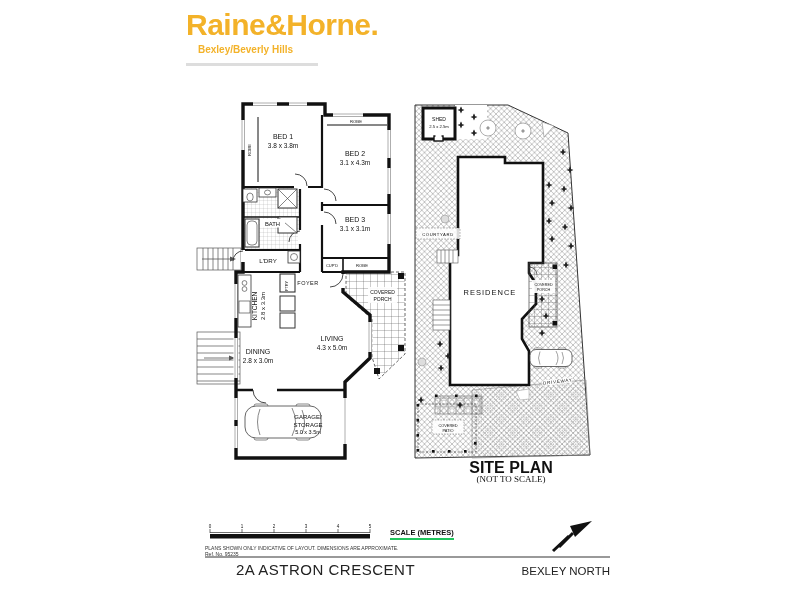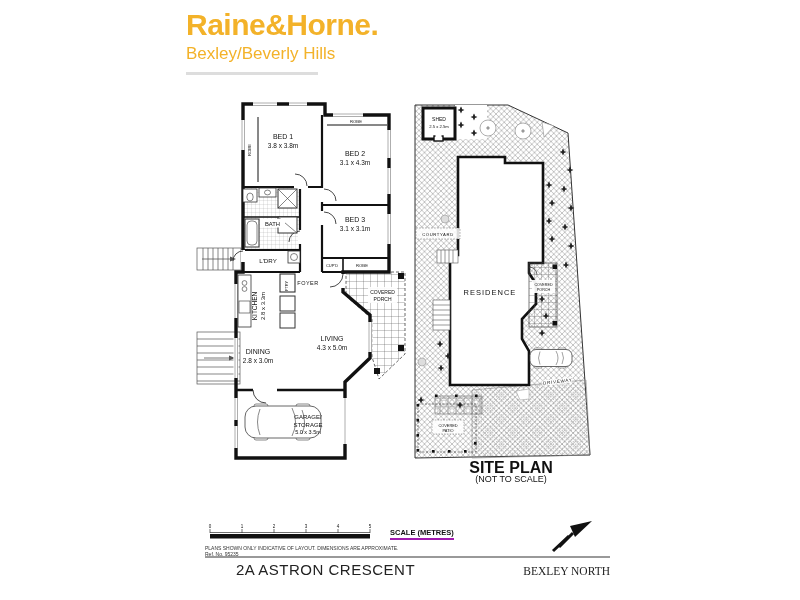--- a/index.html
+++ b/index.html
@@ -1,25 +1,25 @@
 <!DOCTYPE html>
 <html><head>
 <meta charset="utf-8">
 <style>
   html,body{margin:0;padding:0;background:#fff;}
   #canvas{position:relative;width:700px;height:600px;background:#fff;overflow:hidden;
           font-family:"Liberation Sans",sans-serif;padding-left:13px;}
   .abs{position:absolute;}
   .logo-brand{font-size:30px;font-weight:bold;letter-spacing:-0.5px;}
-  .logo-office{font-size:17px;font-weight:normal;}
+  .logo-office{font-size:10px;font-weight:bold;margin-left:12px;}
   .logo-rule{width:132px;height:3px;background:#ddd;}
   svg text{font-family:"Liberation Sans",sans-serif;fill:#111;}
   .site-title{width:206px;text-align:center;font-size:16px;font-weight:bold;color:#111;}
   .site-sub{width:206px;text-align:center;font-size:9px;color:#111;}
-  .scale-label{font-size:7.5px;font-weight:bold;color:#111;border-bottom:2px solid #a21caf;padding-bottom:1px;}
+  .scale-label{font-size:7.5px;font-weight:bold;color:#111;border-bottom:2px solid #22c55e;padding-bottom:1px;}
   .disclaimer{font-size:5px;color:#333;line-height:6px;}
   .footer-rule{width:405px;height:2px;background:#999;}
   .address{font-size:15px;color:#222;letter-spacing:0.5px;margin-left:31px;}
   .suburb{width:130px;text-align:right;font-size:11.5px;color:#222;}
 </style>
 </head>
 <body>
 
 <div id="canvas">
 
@@ -319,21 +319,21 @@
         <use href="#plant" transform="translate(40,264)"></use>
       <use href="#plant" transform="translate(33,276)"></use>
       <use href="#plant" transform="translate(13,308)"></use>
         <use href="#plant" transform="translate(52,313)"></use>
       <circle cx="37" cy="127" r="4" fill="#ddd" stroke="#888" stroke-width="0.5"></circle>
       <circle cx="14" cy="270" r="4" fill="#ddd" stroke="#888" stroke-width="0.5"></circle>
     </g>
   </svg>
 
   <div class="abs site-title" style="left:408px;top:459px;">SITE PLAN</div>
-  <div class="abs site-sub" style="left:408px;top:474px;">(NOT TO SCALE)</div>
+  <div class="abs site-sub" style="left:408px;top:474px;font-family:Liberation Serif, serif;">(NOT TO SCALE)</div>
 
   <svg class="abs" style="left:205px;top:523px;" width="175" height="22" viewBox="0 0 175 22">
     <path d="M5,9.5 H165" stroke="#333" stroke-width="0.7"></path>
     <path d="M5,6 V10 M37,6 V10 M69,6 V10 M101,6 V10 M133,6 V10 M165,6 V10" stroke="#333" stroke-width="0.7"></path>
     <g text-anchor="middle" font-size="4.5">
       <text x="5" y="4.5">0</text>
       <text x="37" y="4.5">1</text>
       <text x="69" y="4.5">2</text>
       <text x="101" y="4.5">3</text>
       <text x="133" y="4.5">4</text>
@@ -344,20 +344,20 @@
   <div class="abs scale-label" style="left:390px;top:528px;">SCALE (METRES)</div>
 
   <div class="abs disclaimer" style="left:205px;top:545px;">
     <div>PLANS SHOWN ONLY INDICATIVE OF LAYOUT.  DIMENSIONS ARE APPROXIMATE.</div>
     <div>Ref. No. 95235</div>
   </div>
 
   <div class="abs footer-rule" style="left:205px;top:556px;"></div>
 
   <div class="abs address" style="left:205px;top:561px;">2A ASTRON CRESCENT</div>
-  <div class="abs suburb" style="left:480px;top:565px;font-family:Liberation Serif, serif;">BEXLEY NORTH</div>
+  <div class="abs suburb" style="left:480px;top:565px;">BEXLEY NORTH</div>
 
   <svg class="abs" style="left:546px;top:518px;" width="50" height="40" viewBox="0 0 50 40">
     <polygon points="46,3 29,19 24,8" fill="#111"></polygon>
     <path d="M7,33 L23,18 M13,29 L27,15" stroke="#111" stroke-width="3" fill="none"></path>
   </svg>
 
 </div>
 
 </body></html>

